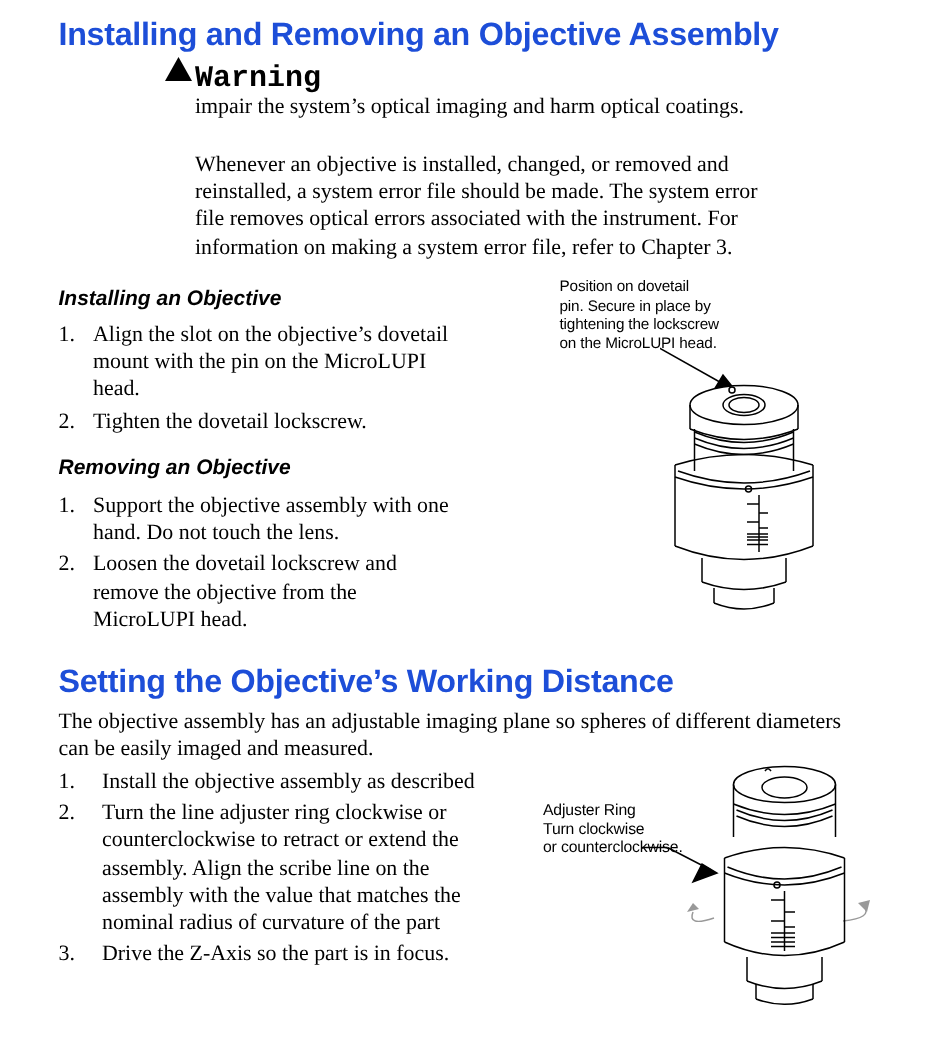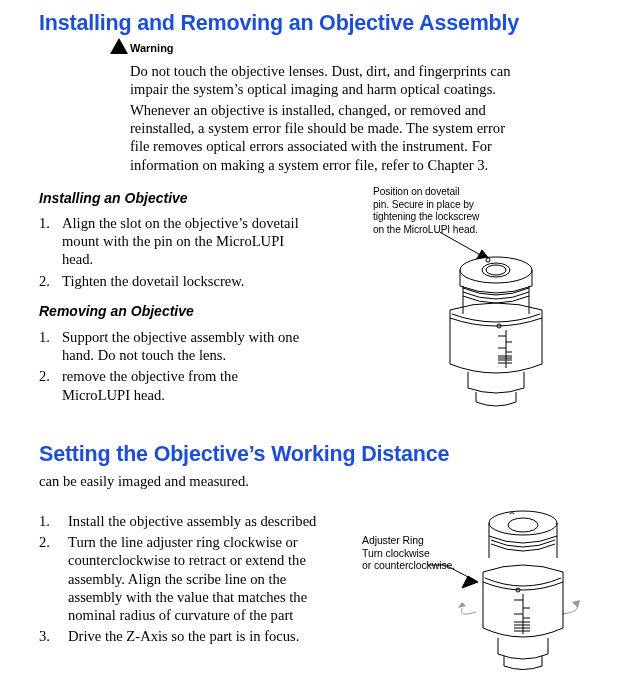--- a/index.html
+++ b/index.html
@@ -1,38 +1,37 @@
 <!DOCTYPE html>
 <html><head>
 <meta charset="utf-8">
 <style>
   html, body { margin:0; padding:0; background:#ffffff; }
   body { width:629px; height:696px; position:relative; overflow:hidden; color:#000; }
   .h1 { position:absolute; color:#1d4ed8; font-family:"Liberation Sans", sans-serif; font-weight:bold; font-size:21.5px; letter-spacing:-0.2px; white-space:nowrap; }
   .h2 { position:absolute; font-family:"Liberation Sans", sans-serif; font-weight:bold; font-style:italic; font-size:14px; white-space:nowrap; }
-  .warn-head { position:absolute; left:110px; top:41px; font-family:Liberation Sans, sans-serif; font-weight:bold; font-size:11px; display:flex; align-items:center; }
+  .warn-head { position:absolute; left:110px; top:41px; font-family:Liberation Mono, monospace; font-weight:bold; font-size:20px; display:flex; }
   .warn-tri { width:0; height:0; border-left:9px solid transparent; border-right:9px solid transparent; border-bottom:16px solid #000; margin-right:2px; margin-top:-3px; }
   .para { position:absolute; font-family:"Liberation Serif", serif; font-size:14.6px; line-height:18.2px; }
   ol.steps { position:absolute; margin:0; padding:0; list-style:none; font-family:"Liberation Serif", serif; font-size:14.6px; line-height:18.2px; }
   ol.steps li { position:relative; margin:0 0 3px 0; }
   ol.steps li .num { position:absolute; left:0; top:0; }
   .caption { position:absolute; font-family:"Liberation Sans", sans-serif; font-size:10.2px; line-height:12.5px; letter-spacing:-0.1px; }
   svg { position:absolute; }
 </style>
 </head>
 <body>
 
 <div class="h1" style="left:39px; top:11px;">Installing and Removing an Objective Assembly</div>
 
 <div class="warn-head">
   <span class="warn-tri"></span>
   <span>Warning</span>
 </div>
 <div class="para" style="left:130px; top:62px;">
-  <div>Do not touch the objective lenses.  Dust, dirt, and fingerprints can</div>
   <div>impair the system’s optical imaging and harm optical coatings.</div>
 </div>
 <div class="para" style="left:130px; top:101px;">
   <div>Whenever an objective is installed, changed, or removed and</div>
   <div>reinstalled, a system error file should be made.  The system error</div>
   <div>file removes optical errors associated with the instrument.  For</div>
   <div>information on making a system error file, refer to Chapter 3.</div>
 </div>
 
 <div class="h2" style="left:39px; top:190px;">Installing an Objective</div>
@@ -51,20 +50,21 @@
 
 <div class="h2" style="left:39px; top:303px;">Removing an Objective</div>
 <ol class="steps" style="left:39px; top:328px; width:300px;">
   <li style="padding-left:23px;">
     <span class="num">1.</span>
     <div>Support the objective assembly with one</div>
     <div>hand.  Do not touch the lens.</div>
   </li>
   <li style="padding-left:23px;">
     <span class="num">2.</span>
+    <div>Loosen the dovetail lockscrew and</div>
     <div>remove the objective from the</div>
     <div>MicroLUPI head.</div>
   </li>
 </ol>
 
 <div class="caption" style="left:373px; top:186px;">
   <div>Position on dovetail</div>
   <div>pin.  Secure in place by</div>
   <div>tightening the lockscrew</div>
   <div>on the MicroLUPI head.</div>
@@ -111,20 +111,21 @@
   <line x1="84" y1="142" x2="84" y2="158"></line>
   <path d="M28 158 Q56 168 84 158"></path>
   <line x1="36" y1="162" x2="36" y2="172"></line>
   <line x1="76" y1="162" x2="76" y2="172"></line>
   <path d="M36 172 Q56 180 76 172"></path>
 </svg>
 
 <div class="h1" style="left:39px; top:442px;">Setting the Objective’s Working Distance</div>
 
 <div class="para" style="left:39px; top:472px;">
+  <div>The objective assembly has an adjustable imaging plane so spheres of different diameters</div>
   <div>can be easily imaged and measured.</div>
 </div>
 
 <ol class="steps" style="left:39px; top:512px; width:310px;">
   <li style="padding-left:29px;">
     <span class="num">1.</span>
     <div>Install the objective assembly as described</div>
   </li>
   <li style="padding-left:29px;">
     <span class="num">2.</span>

